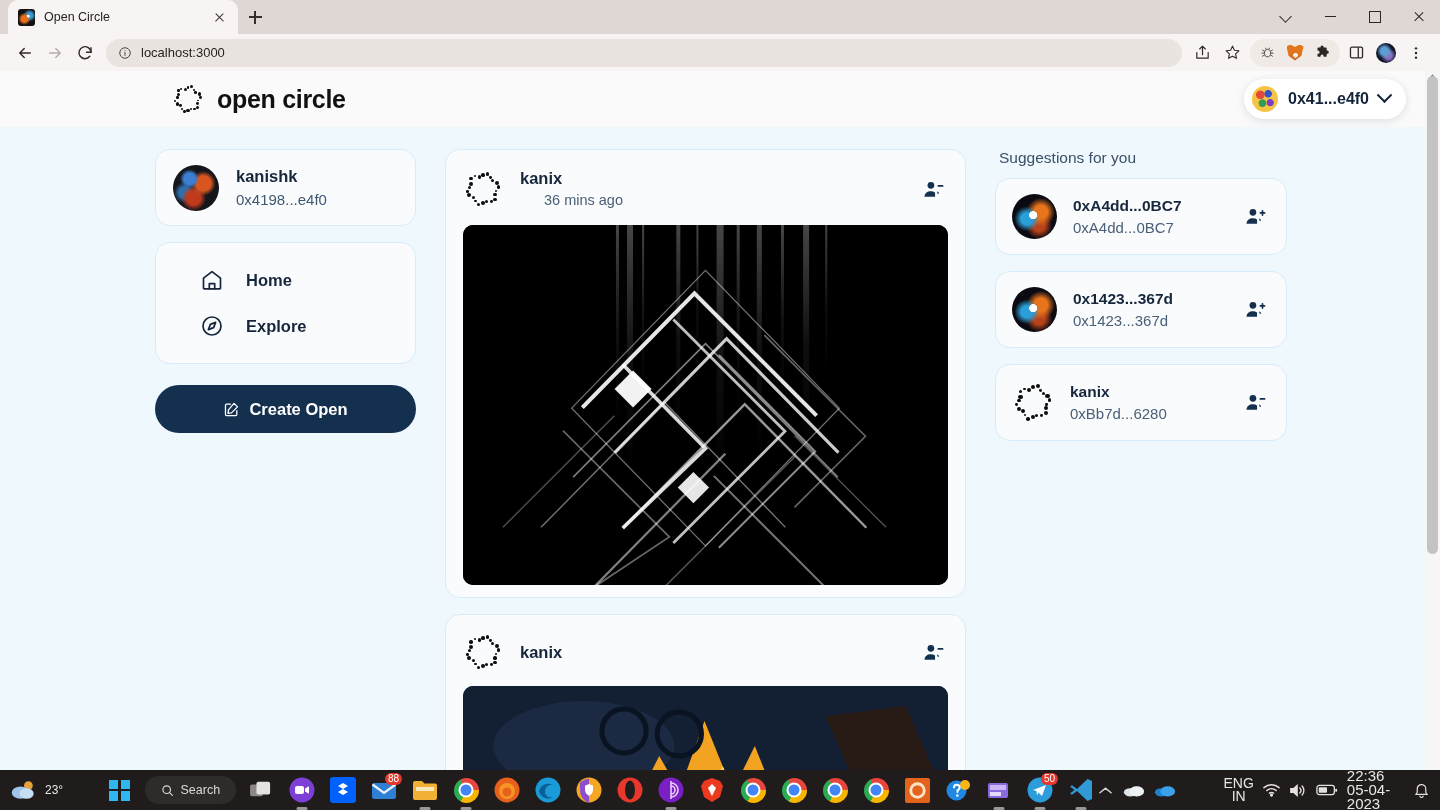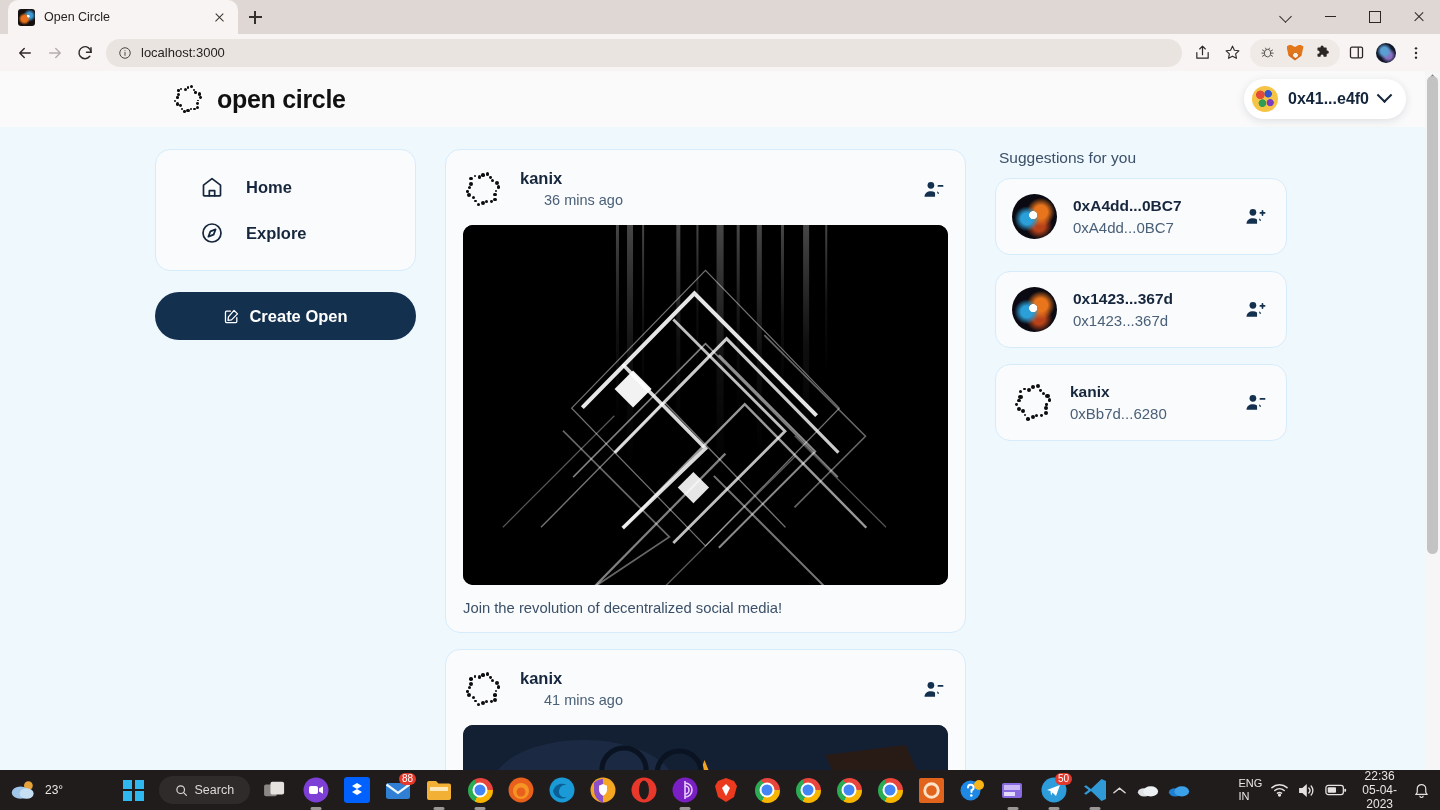--- a/index.html
+++ b/index.html
@@ -224,22 +224,22 @@
     align-items: center; gap: 7px; padding: 0 16px; color: #ddd9d7; font-size: 12.5px;
   }
   .tb-app { width: 32px; height: 32px; display: flex; align-items: center; justify-content: center; position: relative; }
   .tb-app .dot-ind { position: absolute; bottom: -4px; left: 50%; transform: translateX(-50%); width: 11px; height: 3px; background: #9a9695; border-radius: 2px; }
   .badge {
     position: absolute; top: -1px; right: -2px; background: #e3382b; color: #fff;
     font-size: 10px; border-radius: 8px; padding: 0 3px; min-width: 15px; text-align: center; line-height: 12px;
   }
   .tb-right { display: flex; align-items: center; gap: 9px; padding-right: 10px; }
   .tray-ico { width: 22px; height: 22px; display: flex; align-items: center; justify-content: center; }
-  .lang { font-size: 11px; color: #e9e6e4; line-height: 13px; margin-left: 39px; }
-  .clock { font-size: 12px; color: #e9e6e4; text-align: center; line-height: 14px; }
+  .lang { font-size: 14px; color: #e9e6e4; text-align: center; line-height: 13px; margin-left: 39px; }
+  .clock { font-size: 15px; color: #e9e6e4; text-align: left; line-height: 14px; }
 
   .chrome-ball {
     width: 25px; height: 25px; border-radius: 50%;
     background: conic-gradient(from -30deg, #e8453c 0 33%, #f7b500 0 66%, #2bab52 0 100%);
     position: relative;
   }
   .chrome-ball::after {
     content:""; position:absolute; left:50%; top:50%; transform: translate(-50%,-50%);
     width: 11px; height: 11px; border-radius: 50%; background:#4285f4; border:2px solid #fff;
   }
@@ -377,20 +377,27 @@
         <div class="wallet-pill">
           <div class="wallet-ava"></div>
           <div class="wallet-addr">0x41...e4f0</div>
           <div class="chev"></div>
         </div>
       </div>
 
       <div class="content">
 
         <div class="sidebar">
+          <div class="card profile-card">
+            <div class="profile-ava"></div>
+            <div>
+              <div class="profile-name">kanishk</div>
+              <div class="profile-addr">0x4198...e4f0</div>
+            </div>
+          </div>
 
           <div class="card nav-card">
             <div class="nav-item">
               <svg width="24" height="24" viewBox="0 0 24 24" fill="none" stroke="#16263d" stroke-width="1.7" stroke-linecap="round" stroke-linejoin="round">
                   <path d="M3.5 10.2L12 3.6l8.5 6.6V20a.8.8 0 0 1-.8.8H4.3a.8.8 0 0 1-.8-.8z"></path>
                   <path d="M9.3 20.8v-5.1h5.4v5.1"></path>
                 </svg>
               <span class="nav-label">Home</span>
             </div>
             <div class="nav-item">
@@ -492,21 +499,20 @@
                   <path d="M130 360 L260 228" stroke-width="2.2" opacity=".5"></path>
                   <path d="M360 360 L250 250" stroke-width="2" opacity=".45"></path>
                   <path d="M200 360 L330 230" stroke-width="1.4" opacity=".35"></path>
                 </g>
                 <g fill="#ffffff">
                   <rect x="156" y="150" width="26" height="26" opacity=".95" transform="rotate(45 169 163)"></rect>
                   <rect x="218" y="250" width="22" height="22" opacity=".9" transform="rotate(45 229 261)"></rect>
                 </g>
               </svg>
             </div>
-            <div class="post-caption">Join the revolution of decentralized social media!</div>
           </div>
 
           <div class="post-card">
             <div class="post-head">
               <div class="post-ava dotted-circle" id="post-dots-2" style="width:40px;height:40px;">
                   <span style="width: 3.71465px; height: 3.71465px; margin-left: -1.85732px; margin-top: -16.2573px;"></span>
                   <span style="width: 3.90334px; height: 3.90334px; margin-left: 2.58805px; margin-top: -17.4126px;"></span>
                   <span style="width: 2.80298px; height: 2.80298px; margin-left: 6.145px; margin-top: -13.1441px;"></span>
                   <span style="width: 3.1537px; height: 3.1537px; margin-left: 8.09689px; margin-top: -9.9592px;"></span>
                   <span style="width: 3.98864px; height: 3.98864px; margin-left: 11.881px; margin-top: -8.33099px;"></span>
@@ -523,21 +529,20 @@
                   <span style="width: 3.88281px; height: 3.88281px; margin-left: -15.6045px; margin-top: 4.29832px;"></span>
                   <span style="width: 2.74561px; height: 2.74561px; margin-left: -17.1302px; margin-top: 0.892758px;"></span>
                   <span style="width: 3.20449px; height: 3.20449px; margin-left: -14.854px; margin-top: -3.50756px;"></span>
                   <span style="width: 3.99442px; height: 3.99442px; margin-left: -13.951px; margin-top: -7.45634px;"></span>
                   <span style="width: 3.42636px; height: 3.42636px; margin-left: -13.6059px; margin-top: -12.0183px;"></span>
                   <span style="width: 2.46978px; height: 2.46978px; margin-left: -9.5144px; margin-top: -14.1181px;"></span>
                   <span style="width: 3.76176px; height: 3.76176px; margin-left: -5.49497px; margin-top: -14.1893px;"></span>
                 </div>
               <div class="post-meta">
                 <div class="post-author">kanix</div>
-                <div class="post-time">41 mins ago</div>
               </div>
               <button class="icon-btn">
                 <svg width="23" height="23" viewBox="0 0 24 24" fill="#14304f">
                     <circle cx="9.3" cy="7.6" r="3.5"></circle>
                     <path d="M2.6 19.6c0-3.6 3-5.7 6.7-5.7 1.6 0 3.1.4 4.3 1.1v4.6z"></path>
                     <rect x="16.2" y="7.4" width="6.2" height="1.8" rx=".9"></rect>
                     <path d="M15.6 14.6c.5.6.8 1.3.9 2.1l1.4-.5c-.3-.9-1-1.7-1.8-2.1z"></path>
                   </svg>
               </button>
             </div>

